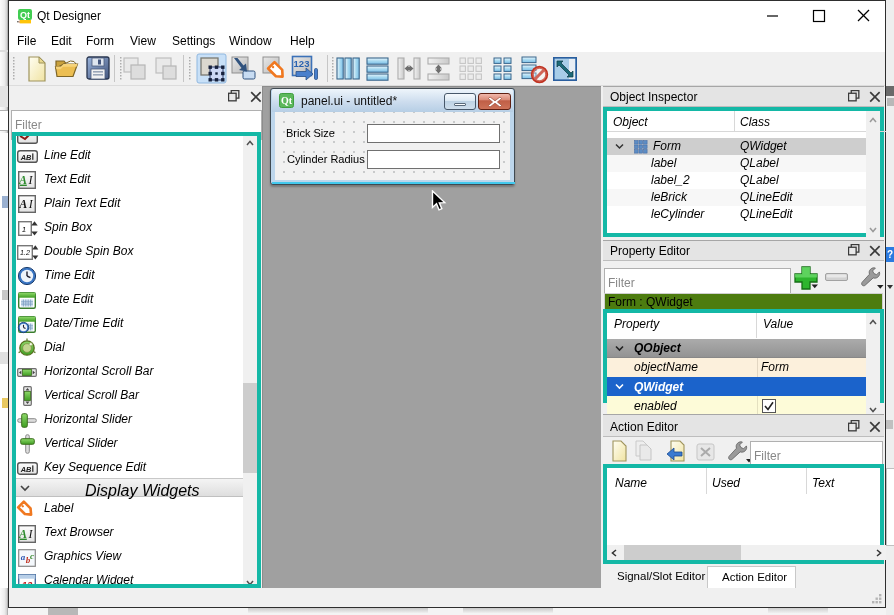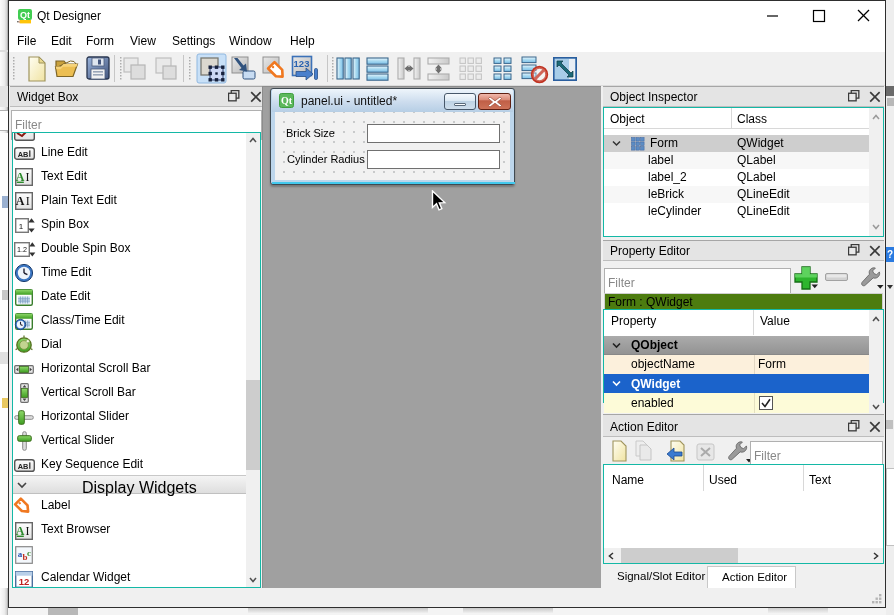--- a/index.html
+++ b/index.html
@@ -9,21 +9,21 @@
 #win { position:absolute; left:8px; top:0; width:878px; height:608px; background:#f0f0f0; border:1px solid #2e2e2e; }
 
 #titlebar { position:absolute; left:0; top:0; width:876px; height:28px; background:#ffffff; }
 #menubar { position:absolute; left:0; top:28px; width:876px; height:23px; background:#ffffff; }
 #menubar span { position:absolute; top:5px; font-size:12px; }
 #toolbar { position:absolute; left:0; top:51px; width:876px; height:34px; background:#f0f0f0; border-bottom:1px solid #dcdcdc; }
 
 .dock { position:absolute; background:#f0f0f0; }
 .docktitle { position:absolute; left:0; top:0; right:0; height:21px; background:#e4e4e4; border-top:1px solid #a6a6a6; border-bottom:1px solid #bdbdbd; font-size:12px; padding:3px 0 0 7px; }
 .dockbtn { position:absolute; top:4px; width:13px; height:13px; }
-.panel { position:absolute; background:#ffffff; border:1px solid #14b8a6; }
+.panel { position:absolute; background:#ffffff; border:4px solid #14b8a6;font-style:italic; }
 input.filter { position:absolute; border:1px solid #b0b0b0; background:#fff; font-family:"Liberation Sans",sans-serif; font-size:12px; padding:14px 3px; color:#000; }
 input.filter::placeholder { color:#888; }
 
 .wrow { position:absolute; left:0; width:100%; height:24px; }
 .wrow .wtxt { position:absolute; left:28px; top:6px; font-size:12px; white-space:nowrap; }
 
 .sbar { position:absolute; background:#f0f0f0; }
 .sthumb { position:absolute; background:#cdcdcd; }
 
 .trow { position:absolute; left:0; width:100%; }
@@ -256,21 +256,20 @@
           <rect x="3.5" y="3.5" width="2.4" height="2.4"></rect>
           <rect x="7" y="3.5" width="2.4" height="2.4"></rect>
           <rect x="0" y="7" width="2.4" height="2.4"></rect>
           <rect x="3.5" y="7" width="2.4" height="2.4"></rect>
           <rect x="7" y="7" width="2.4" height="2.4"></rect>
         </g>
     </svg>
   </div>
 
   <div class="dock" id="widgetbox" style="left:1px;top:85px;width:252px;height:502px;">
-    <div class="docktitle">Widget Box</div>
     <input class="filter" style="left: 1px; top: 24px; width: 251px; height: 21px;" placeholder="Filter" readonly="">
     <svg class="dockbtn" style="left:218px" width="12" height="12" viewBox="0 0 12 12">
         <use href="#floatbtn"></use>
       </svg>
     <svg class="dockbtn" style="left:240px;top:5px" width="11" height="11" viewBox="0 0 11 11">
         <use href="#closebtn"></use>
       </svg>
     <div class="panel" id="wlist" style="left:2px;top:46px;width:249px;height:456px;overflow:hidden;">
       <svg style="position:absolute;left:0;top:0" width="247" height="454" viewBox="0 0 247 454">
         <defs>
@@ -424,21 +423,21 @@
       <div class="wrow" style="top:102px">
           <span class="wtxt">Double Spin Box</span>
         </div>
       <div class="wrow" style="top:126px">
           <span class="wtxt">Time Edit</span>
         </div>
       <div class="wrow" style="top:150px">
           <span class="wtxt">Date Edit</span>
         </div>
       <div class="wrow" style="top:174px">
-          <span class="wtxt">Class/Time Edit</span>
+          <span class="wtxt">Date/Time Edit</span>
         </div>
       <div class="wrow" style="top:198px">
           <span class="wtxt">Dial</span>
         </div>
       <div class="wrow" style="top:222px">
           <span class="wtxt">Horizontal Scroll Bar</span>
         </div>
       <div class="wrow" style="top:246px">
           <span class="wtxt">Vertical Scroll Bar</span>
         </div>
@@ -455,20 +454,23 @@
         <svg class="abs" style="left:4px;top:5px" width="10" height="8" viewBox="0 0 10 8">
             <path d="M1,2 l4,4 4,-4" stroke="#444" stroke-width="1.6" fill="none"></path>
           </svg>
         <span class="abs" style="left:69px;top:3px;font-size:16px;">Display Widgets</span>
       </div>
       <div class="wrow" style="top:359px">
           <span class="wtxt">Label</span>
         </div>
       <div class="wrow" style="top:383px">
           <span class="wtxt">Text Browser</span>
+        </div>
+      <div class="wrow" style="top:407px">
+          <span class="wtxt">Graphics View</span>
         </div>
       <div class="wrow" style="top:431px">
           <span class="wtxt">Calendar Widget</span>
         </div>
 
       <div class="sbar" style="right:0;top:0;width:14px;height:454px;">
         <svg class="abs" style="left:3px;top:4px" width="8" height="6" viewBox="0 0 8 6">
             <path d="M1,5 l3,-3.6 3,3.6" stroke="#505050" stroke-width="1.5" fill="none"></path>
           </svg>
         <div class="sthumb" style="left:0;top:247px;width:14px;height:90px;"></div>

